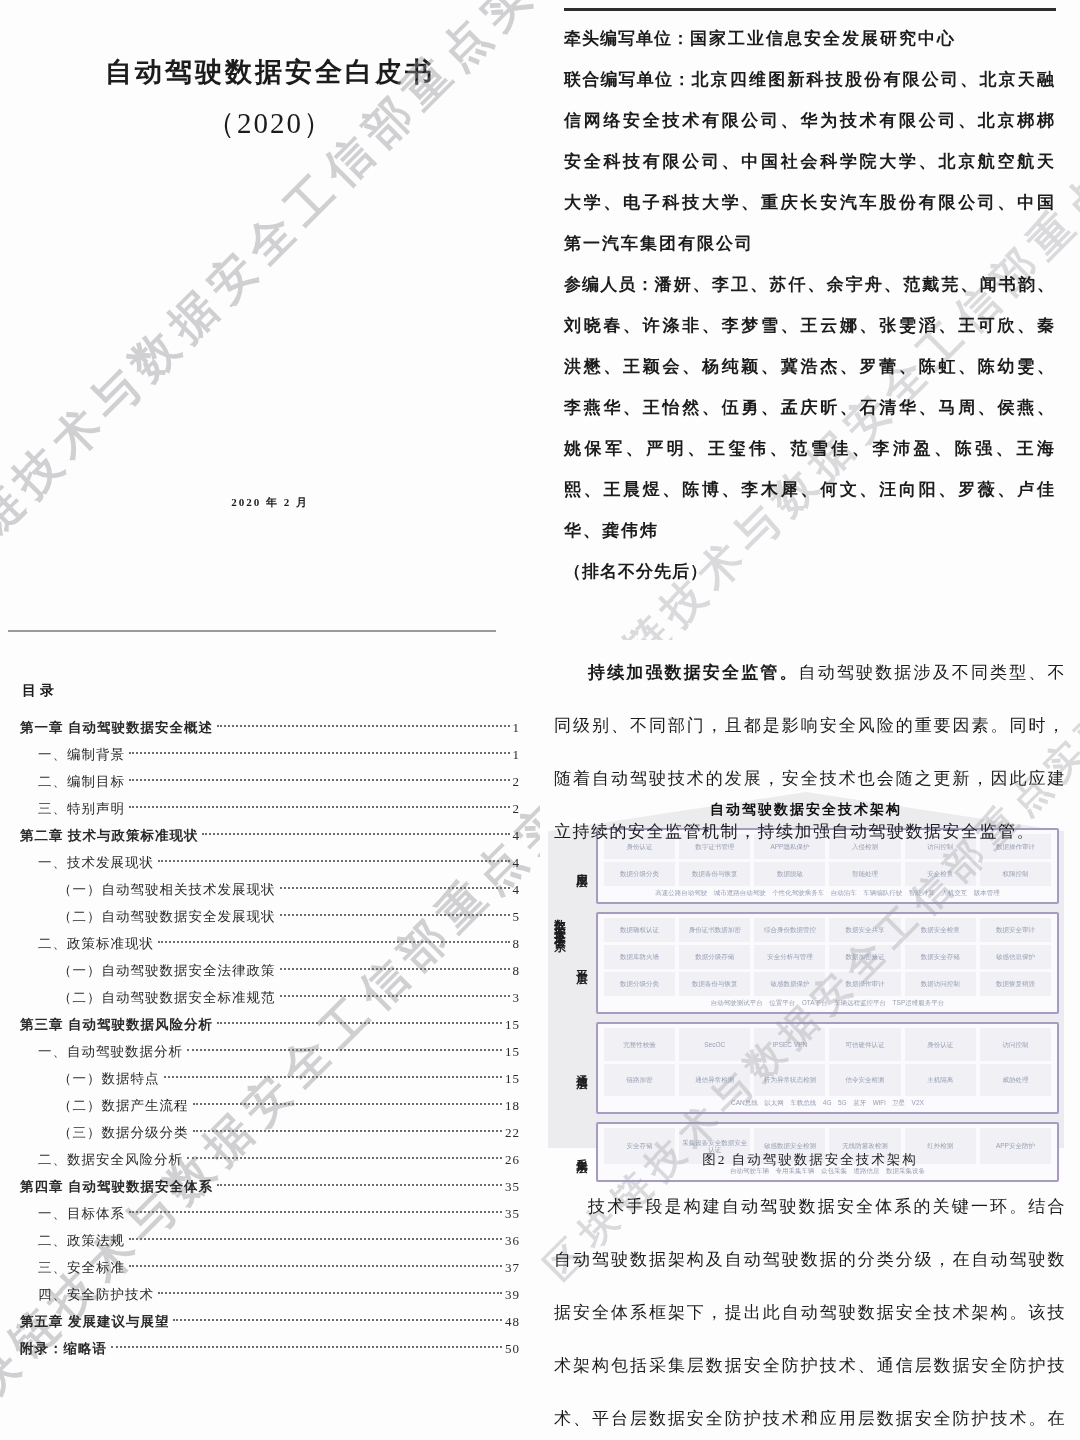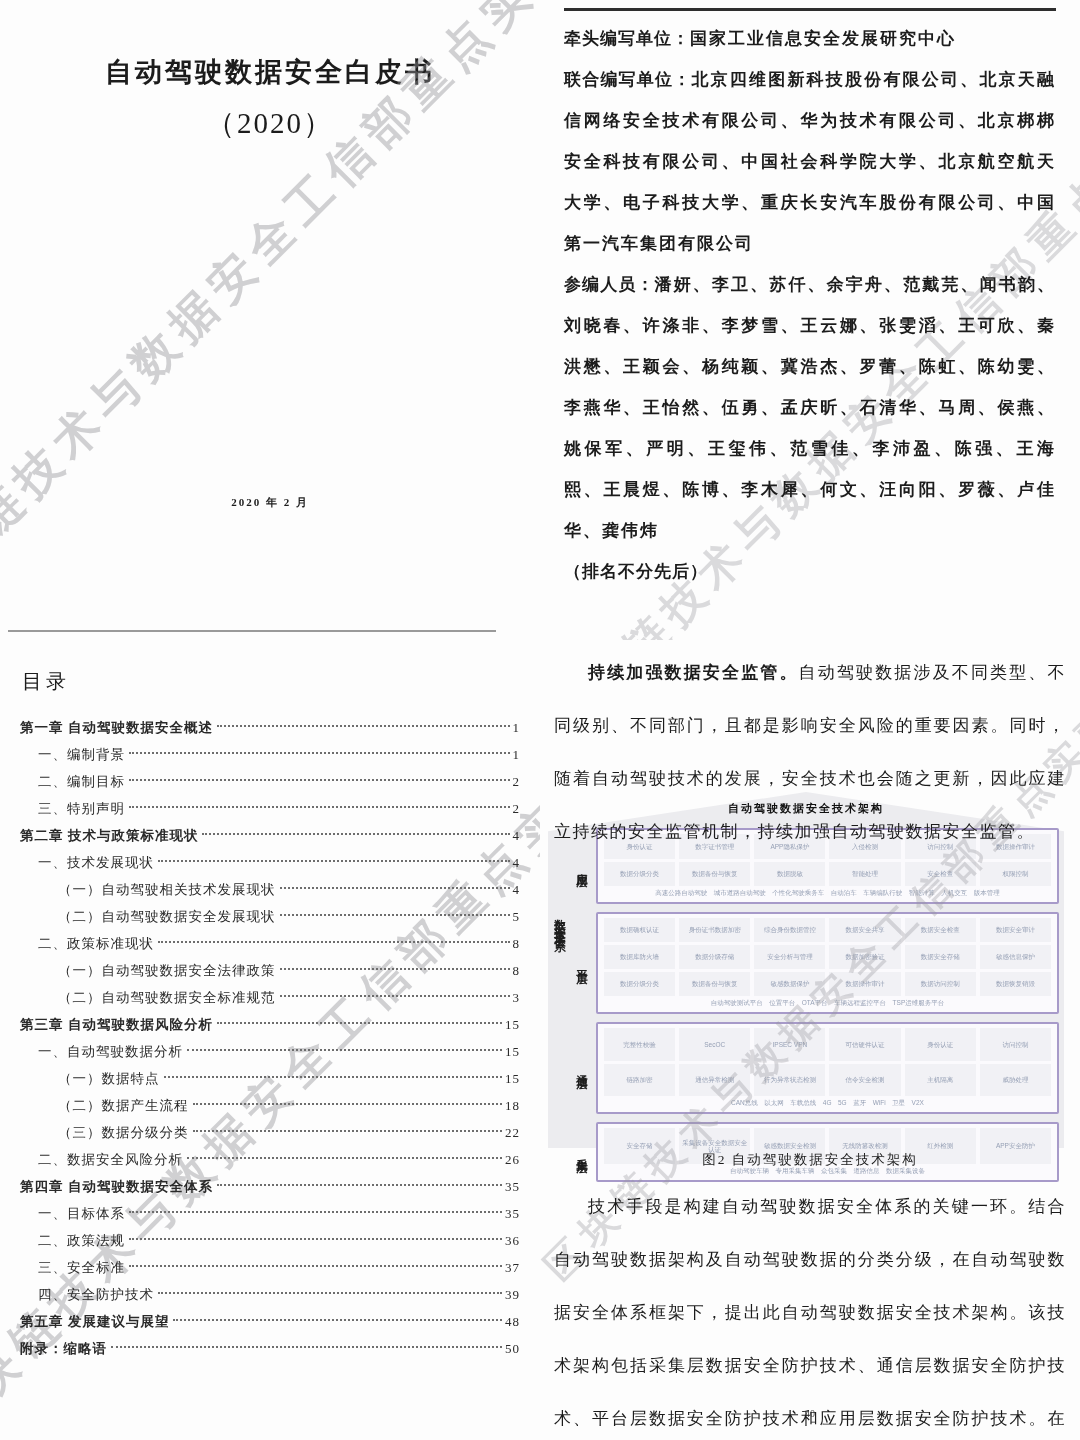--- a/index.html
+++ b/index.html
@@ -34,21 +34,21 @@
   .rule-bl{position:absolute;left:8px;top:630px;width:488px;height:2px;background:#9a9a9a;}
 
   
   .rule-tr{position:absolute;left:24px;top:8px;width:492px;height:3px;background:#2e2e2e;}
   .credits{position:absolute;left:24px;top:18px;width:492px;z-index:6;}
   .credits p{margin:0;font-size:17px;line-height:41px;letter-spacing:2px;
     text-align:justify;word-break:break-all;font-weight:bold;}
   .credits b{letter-spacing:1px;}
 
   
-  .toc-head{margin:28px 0 0 22px;font-size:20px;font-weight:normal;letter-spacing:4px;}
+  .toc-head{margin:42px 0 0 22px;font-size:14px;font-weight:bold;letter-spacing:4px;}
   .toc{position:absolute;left:20px;top:74px;width:500px;z-index:6;}
   .toc-row{display:flex;align-items:center;height:27px;font-size:13.5px;color:#2a2a2a;letter-spacing:1px;}
   .toc-row .lbl{white-space:nowrap;}
   .toc-row .dots{flex:1;border-bottom:2px dotted #6d6d6d;margin:0 3px 4px 4px;min-width:12px;}
   .toc-row .pg{white-space:nowrap;font-size:13px;}
   .toc-row.lv0 .lbl{font-weight:bold;}
   .toc-row.lv1{padding-left:18px;}
   .toc-row.lv2{padding-left:38px;}
 
   
@@ -58,21 +58,21 @@
   .par2{top:540px;}
   .fig-caption{position:absolute;left:14px;top:511px;width:512px;text-align:center;
     font-size:13.5px;letter-spacing:2px;z-index:6;}
   .folio{position:absolute;left:0;top:768px;width:100%;text-align:center;font-size:10px;color:#555;}
 
   
   .figure{position:absolute;left:8px;top:152px;width:516px;height:356px;z-index:4;}
   .house-bg{position:absolute;inset:0;background:#ececef;
     clip-path:polygon(0 100%,0 11%,50% 0,100% 11%,100% 100%);}
   .fig-title{position:absolute;top:9px;left:0;width:100%;text-align:center;
-    font-size:11px;font-weight:bold;letter-spacing:2px;color:#111;z-index:2;}
+    font-size:14px;font-weight:bold;letter-spacing:2px;color:#111;z-index:2;}
   .bands{position:absolute;left:4px;right:5px;top:36px;display:flex;flex-direction:column;gap:8px;
     padding-left:18px;z-index:2;}
   .band{display:flex;align-items:stretch;gap:3px;}
   .band-label{width:23px;display:flex;align-items:center;justify-content:center;
     writing-mode:vertical-rl;text-orientation:upright;font-weight:bold;font-size:11.5px;
     letter-spacing:2px;color:#1d1d1d;font-family:"Liberation Sans","DejaVu Sans",sans-serif;}
   .lbox{flex:1;border:2px solid #a79ac9;background:#fbfafd;border-radius:2px;
     padding:4px 6px;display:flex;flex-direction:column;gap:3px;min-width:0;}
   .band:nth-child(1) .lbox{height:64px;}
   .band:nth-child(2) .lbox{height:90px;}

